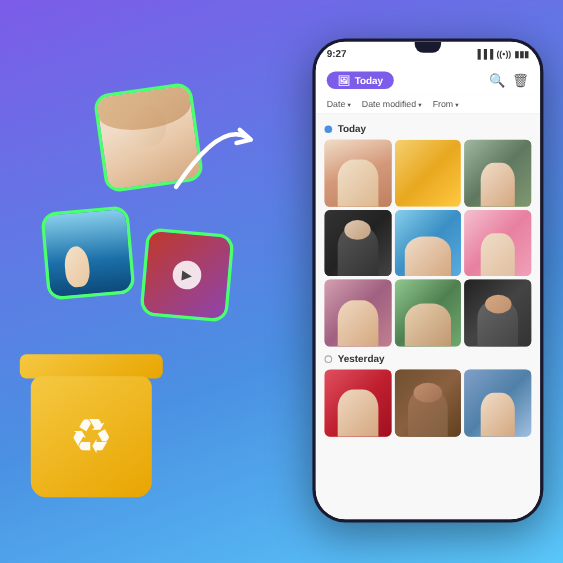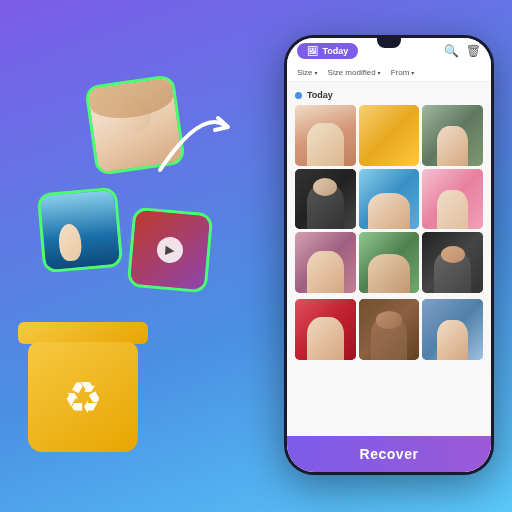--- a/index.html
+++ b/index.html
@@ -312,39 +312,47 @@
 
 <svg class="arrow-svg" viewBox="0 0 100 80">
   <path d="M20,70 Q60,10 85,25" stroke="white" stroke-width="4" fill="none" stroke-linecap="round"></path>
   <path d="M78,18 L88,27 L75,30" stroke="white" stroke-width="4" fill="none" stroke-linecap="round" stroke-linejoin="round"></path>
 </svg>
 
 <div class="phone">
   <div class="phone-inner">
     <div class="notch"></div>
 
+    <div class="status-bar">
+      <span class="status-time">9:27</span>
+      <div class="status-icons">
+        <span>▐▐▐</span>
+        <span>((•))</span>
+        <span>▮▮▮</span>
+      </div>
+    </div>
 
     <div class="app-header">
       <div class="photos-tab">
         <span>🖼</span>
         <span>Today</span>
       </div>
       <div class="header-icons">
         <span>🔍</span>
         <span>🗑</span>
       </div>
     </div>
 
     <div class="filter-bar">
       <div class="filter-item">
-        <span>Size</span>
+        <span>Date</span>
         <span class="caret">▾</span>
       </div>
       <div class="filter-item">
-        <span>Size modified</span>
+        <span>Date modified</span>
         <span class="caret">▾</span>
       </div>
       <div class="filter-item">
         <span>From</span>
         <span class="caret">▾</span>
       </div>
     </div>
 
     <div class="content">
 
@@ -393,37 +401,38 @@
           </div>
         </div>
         <div class="grid-photo p9">
           <div style="width:100%;height:100%;background:linear-gradient(135deg,#222,#444,#333);position:relative;">
             <div style="position:absolute;bottom:0;left:20%;width:60%;height:70%;background:linear-gradient(135deg,#666,#444);border-radius:40% 40% 0 0;"></div>
             <div style="position:absolute;bottom:50%;left:30%;width:40%;height:28%;background:linear-gradient(135deg,#d4a880,#c09070);border-radius:50%;"></div>
           </div>
         </div>
       </div>
 
+      <div class="section-label">
+        <div class="dot dot-gray"></div>
+        <span>Yesterday</span>
+      </div>
       <div class="photo-grid">
         <div class="grid-photo p10">
           <div style="width:100%;height:100%;background:linear-gradient(135deg,#e05060,#c02030,#a01020);position:relative;">
             <div style="position:absolute;bottom:0;left:20%;width:60%;height:70%;background:linear-gradient(135deg,#f0d8c0,#d4a880);border-radius:40% 40% 0 0;"></div>
           </div>
         </div>
         <div class="grid-photo p11">
           <div style="width:100%;height:100%;background:linear-gradient(135deg,#705030,#8a6040,#604020);position:relative;">
             <div style="position:absolute;bottom:0;left:20%;width:60%;height:70%;background:linear-gradient(135deg,#a07050,#806040);border-radius:40% 40% 0 0;"></div>
             <div style="position:absolute;bottom:50%;left:28%;width:44%;height:30%;background:linear-gradient(135deg,#c09070,#a07050);border-radius:50%;"></div>
           </div>
         </div>
         <div class="grid-photo p12">
           <div style="width:100%;height:100%;background:linear-gradient(135deg,#80a0c8,#5080a8,#a0c0e0);position:relative;">
             <div style="position:absolute;bottom:0;left:25%;width:50%;height:65%;background:linear-gradient(135deg,#f0dcc8,#d4a880);border-radius:40% 40% 0 0;"></div>
           </div>
         </div>
       </div>
     </div>
 
-    <div class="recover-btn">
-      <span>Recover</span>
-    </div>
   </div>
 </div>
 
 </body></html>

